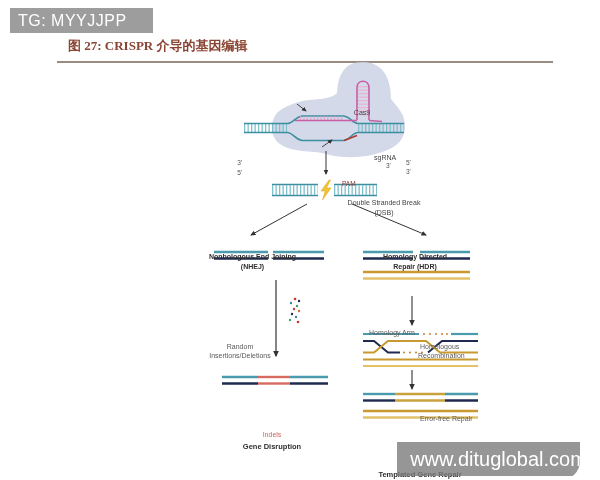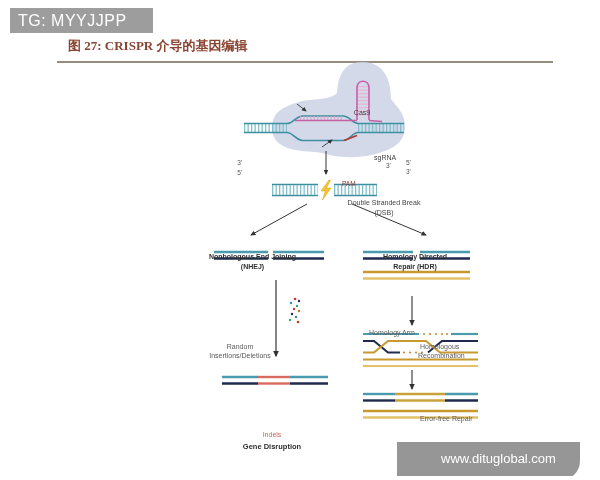--- a/index.html
+++ b/index.html
@@ -13,21 +13,21 @@
   .title-rule{position:absolute;left:57px;top:61px;width:496px;height:2px;background:#988c80;}
   svg.art{position:absolute;left:0;top:0;}
   .lbl{position:absolute;font-size:7px;color:#444;line-height:1.1;white-space:nowrap;margin-top:43px;}
   .c{text-align:center;white-space:normal;}
   .bold{font-weight:bold;color:#2e2e2e;}
   .tiny{font-size:6.5px;color:#555;}
   .red{color:#8a3030;font-size:6.5px;}
   .salmon{color:#c9695c;}
   .gray{color:#5a5a5a;}
   .watermark{position:absolute;left:397px;top:442px;width:203px;height:34px;
-             background:rgba(124,124,124,0.8);color:#ffffff;font-size:13px;line-height:34px;
+             background:rgba(124,124,124,0.8);color:#ffffff;font-size:20px;line-height:34px;
              text-align:center;font-weight:400;}
 </style>
 </head>
 <body>
 
 <div class="page">
 
   <div class="badge">TG: MYYJJPP</div>
   <div class="fig-title">图 27: CRISPR 介导的基因编辑</div>
   <div class="title-rule"></div>
@@ -201,15 +201,16 @@
   <div class="lbl c gray" style="left:190px;top:300px;width:100px;">Random</div>
   <div class="lbl c gray" style="left:190px;top:309px;width:100px;">Insertions/Deletions</div>
 
   <div class="lbl c salmon" style="left:232px;top:388px;width:80px;">Indels</div>
   <div class="lbl c bold" style="left:207px;top:400px;width:130px;font-size:7.5px;">Gene Disruption</div>
 
   <div class="lbl c gray" style="left:360px;top:286px;width:64px;">Homology Arm</div>
   <div class="lbl gray" style="left:420px;top:300px;">Homologous</div>
   <div class="lbl gray" style="left:418px;top:309px;">Recombination</div>
   <div class="lbl gray" style="left:420px;top:372px;">Error-free Repair</div>
+  <div class="lbl c bold" style="left:350px;top:428px;width:140px;font-size:7.5px;">Templated Gene Repair</div>
 
   <div class="watermark">www.dituglobal.com</div>
 </div>
 
 </body></html>

